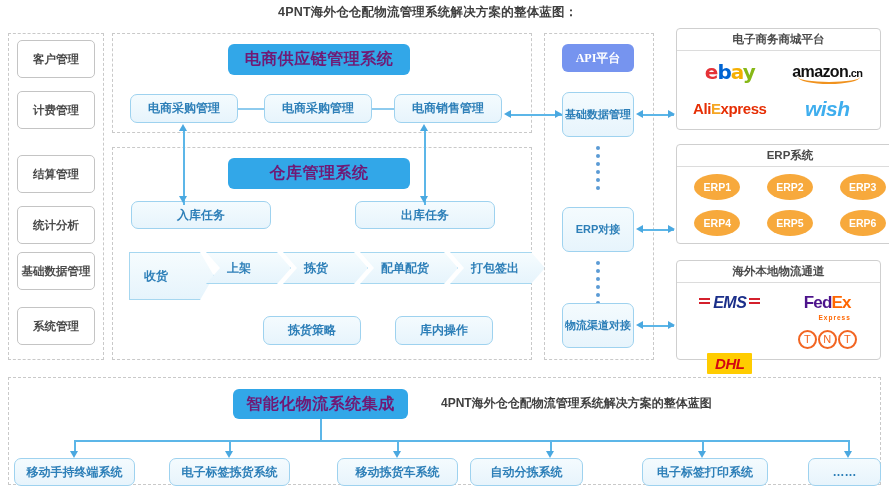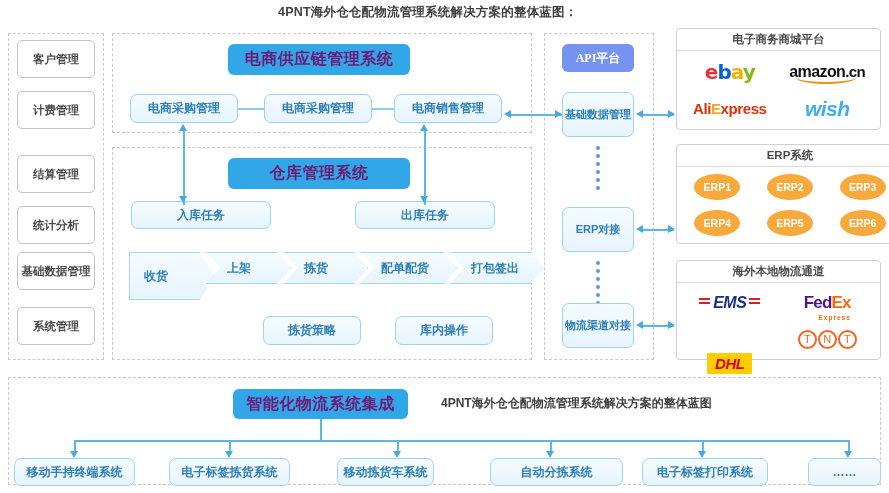--- a/index.html
+++ b/index.html
@@ -95,21 +95,21 @@
   }
   .vcell { width: 48%; display: flex; align-items: center; justify-content: center; height: 50%; }
 
   
   .brand { font-weight: bold; white-space: nowrap; }
   .ebay { font-size: 20px; letter-spacing: -1px; font-family:"DejaVu Sans", sans-serif; }
   .ebay i { font-style: normal; }
   .ebay .c1 { color: #e53238; } .ebay .c2 { color: #0064d2; }
   .ebay .c3 { color: #f5af02; } .ebay .c4 { color: #86b817; }
   .amazon { font-size: 16px; color: #111; letter-spacing: -.6px; position: relative; }
-  .amazon .cn { font-size: 15px; }
+  .amazon .cn { font-size: 11px; }
   .amazon .smile {
     position: absolute; left: 6px; bottom: -3px; width: 62px; height: 7px;
     border-bottom: 2.5px solid #f0921e; border-radius: 0 0 50% 50%/0 0 100% 100%;
   }
   .aliexpress { font-size: 15px; letter-spacing: -.4px; }
   .aliexpress .a { color: #e62e04; } .aliexpress .b { color: #f5a623; }
   .aliexpress .c { color: #e62e04; }
   .wish { font-size: 21px; color: #3faeee; font-style: italic; letter-spacing: -.5px; }
   .ems {
     font-size: 16px; font-style: italic; color: #1b2f8a; letter-spacing: -.5px;
@@ -327,18 +327,18 @@
   <div class="vline" style="left:848px; top:440px; height:13px;"></div>
   <div class="arrow-down" style="left:70px;  top:451px;"></div>
   <div class="arrow-down" style="left:225px; top:451px;"></div>
   <div class="arrow-down" style="left:393px; top:451px;"></div>
   <div class="arrow-down" style="left:546px; top:451px;"></div>
   <div class="arrow-down" style="left:698px; top:451px;"></div>
   <div class="arrow-down" style="left:844px; top:451px;"></div>
 
   <div class="lbox" style="left:14px;  top:458px; width:121px; height:28px;">移动手持终端系统</div>
   <div class="lbox" style="left:169px; top:458px; width:121px; height:28px;">电子标签拣货系统</div>
-  <div class="lbox" style="left:337px; top:458px; width:97px; height:28px;">移动拣货车系统</div>
-  <div class="lbox" style="left:490px; top:458px; width:133px; height:28px;text-align:center;">自动分拣系统</div>
+  <div class="lbox" style="left:337px; top:458px; width:121px; height:28px;">移动拣货车系统</div>
+  <div class="lbox" style="left:470px; top:458px; width:113px; height:28px;text-align:center;">自动分拣系统</div>
   <div class="lbox" style="left:642px; top:458px; width:126px; height:28px;">电子标签打印系统</div>
   <div class="lbox" style="left:808px; top:458px; width:73px; height:28px;">……</div>
 
 </div>
 
 </body></html>

